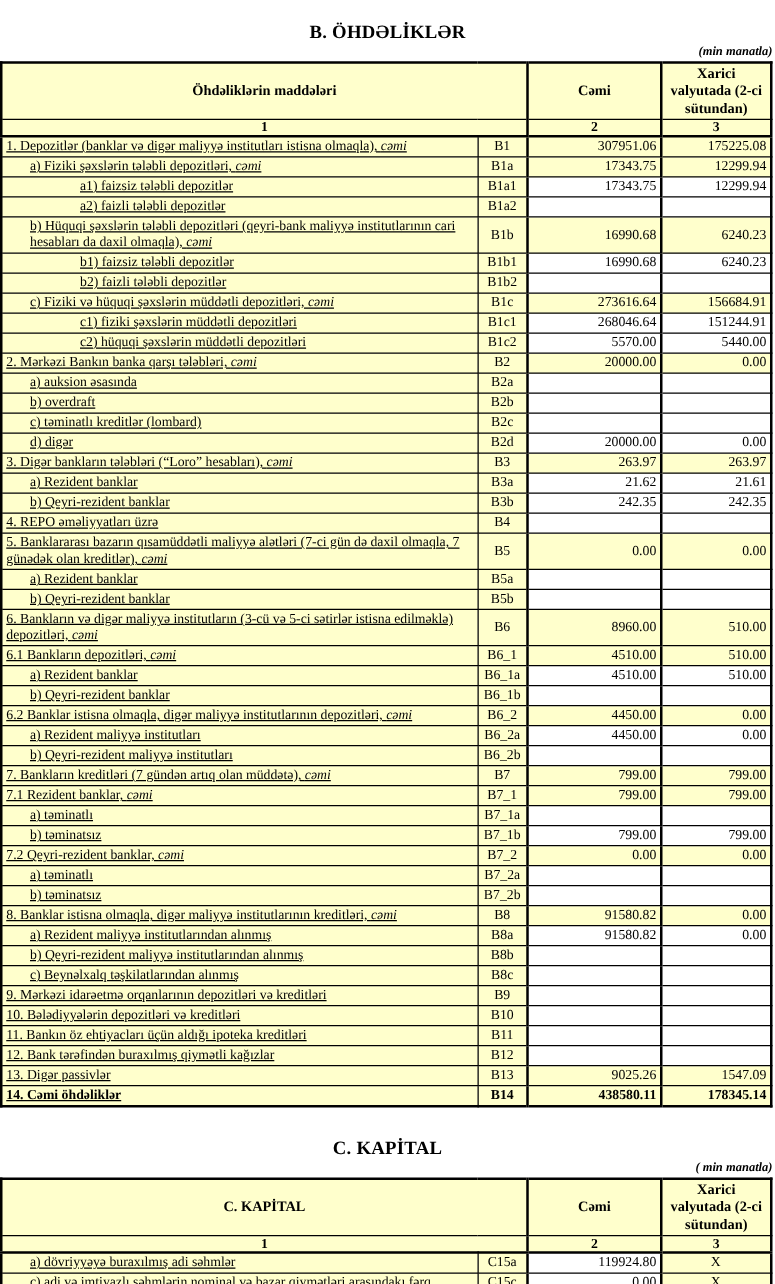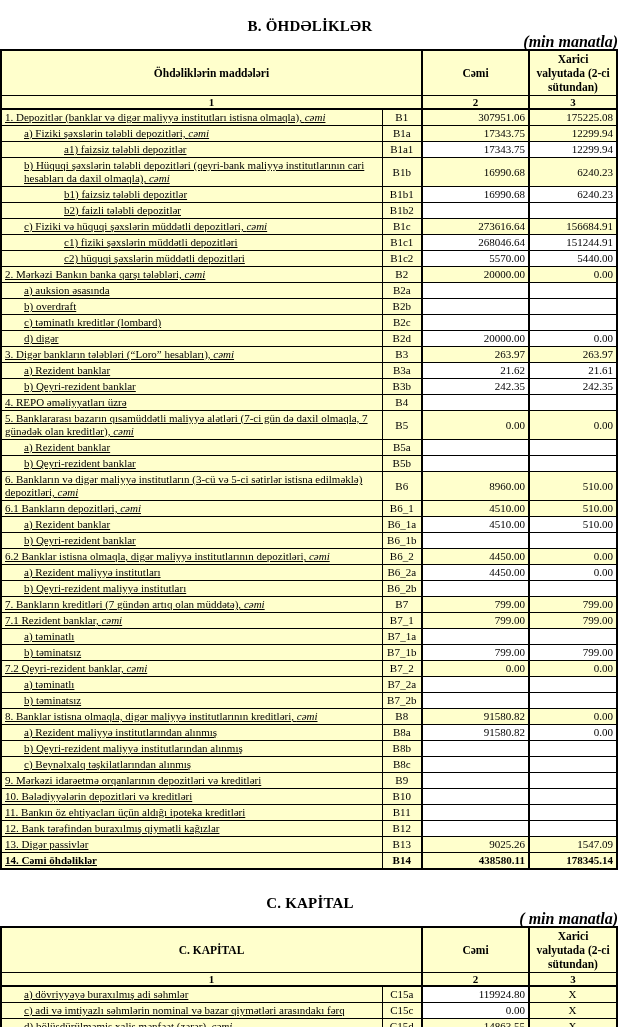--- a/index.html
+++ b/index.html
@@ -1,19 +1,19 @@
 <!DOCTYPE html>
 <html style="--cell-yellow: #ffffcc;"><head>
 <meta charset="utf-8">
 <style>
   html,body{margin:0;padding:0;background:#fff;}
   body{width:620px;font-family:"Liberation Serif","DejaVu Serif",serif;color:#000;}
   .doc{width:620px;}
   .title{font-size:15px;font-weight:bold;text-align:center;line-height:17px;padding-top:18px;letter-spacing:.2px;}
-  .note{font-size:16px;font-weight:bold;font-style:italic;text-align:right;line-height:12px;margin:1px 2px 1px 0;}
+  .note{font-size:10px;font-weight:bold;font-style:italic;text-align:right;line-height:12px;margin:1px 2px 1px 0;}
   table.rpt{border-collapse:collapse;width:608px;table-layout:fixed;border:2px solid #000;}
   col.c-lbl{width:381px}col.c-code{width:40px}col.c-tot{width:107px}col.c-for{width:88px}
   td{border:1px solid #000;background:var(--cell-yellow,#ffffcc);font-size:11px;line-height:13px;padding:1px 2px;vertical-align:middle;}
   .hc{font-weight:bold;text-align:center;font-size:11.5px;line-height:14px;height:30px;}
   tr.num td{font-weight:bold;text-align:center;height:12px;line-height:12px;padding:0 2px;border-bottom:2px solid #000;}
   tbody td{height:12px;}
   td.lbl{text-align:left;text-decoration:underline;}
   .ind0{padding-left:3px}.ind1{padding-left:22px}.ind2{padding-left:62px}
   td.code{text-align:center;}
   td.val{text-align:right;padding-right:3px;}
@@ -64,20 +64,26 @@
             <td class="val bl2">17343.75</td>
             <td class="val bl2">12299.94</td>
           </tr>
           <tr>
             <td class="lbl ind2">a1) faizsiz tələbli depozitlər</td>
             <td class="code">B1a1</td>
             <td class="val bl2 white">17343.75</td>
             <td class="val bl2 white">12299.94</td>
           </tr>
           <tr>
+            <td class="lbl ind2">a2) faizli tələbli depozitlər</td>
+            <td class="code">B1a2</td>
+            <td class="val bl2 white"></td>
+            <td class="val bl2 white"></td>
+          </tr>
+          <tr>
             <td class="lbl ind1">b) Hüquqi şəxslərin tələbli depozitləri (qeyri-bank maliyyə institutlarının cari hesabları da daxil olmaqla), <span class="it">cəmi</span></td>
             <td class="code">B1b</td>
             <td class="val bl2">16990.68</td>
             <td class="val bl2">6240.23</td>
           </tr>
           <tr>
             <td class="lbl ind2">b1) faizsiz tələbli depozitlər</td>
             <td class="code">B1b1</td>
             <td class="val bl2 white">16990.68</td>
             <td class="val bl2 white">6240.23</td>

